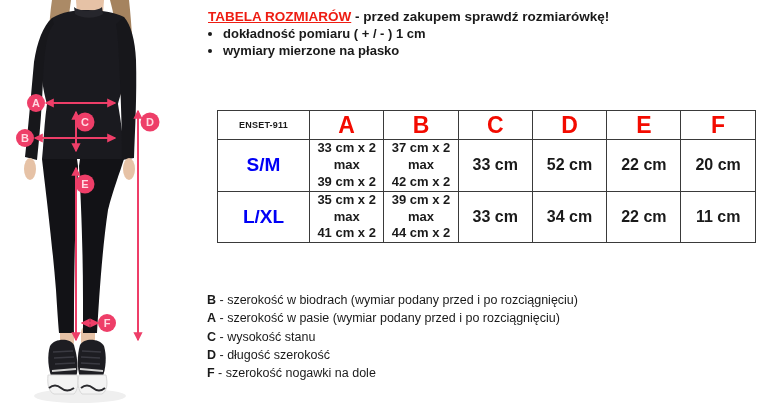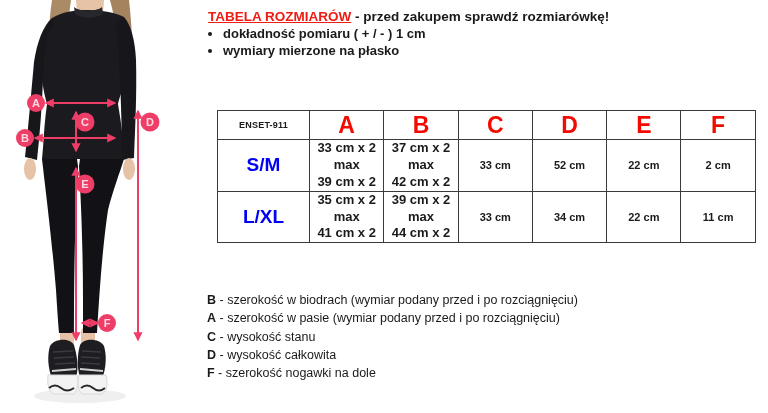--- a/index.html
+++ b/index.html
@@ -14,21 +14,21 @@
     font-size:13px;font-weight:bold;}
   .notes li{line-height:16.5px;}
   table.size-table{position:absolute;left:217px;top:110px;border-collapse:collapse;
     table-layout:fixed;width:538px;}
   .size-table td{border:1px solid #3a3a3a;text-align:center;vertical-align:middle;padding:0;}
   .head-row{height:29px;margin-top:20px;}
   .data-row{height:40px;}
   .product-code{font-size:9px;font-weight:bold;letter-spacing:.2px;}
   .col-letter{font-size:23px;font-weight:bold;color:#f30b00;}
   .size-cell{font-size:19px;font-weight:bold;color:#0000f6;}
-  .val{font-size:11px;font-weight:bold;}
+  .val{font-size:16px;font-weight:bold;}
   .val.multi{font-size:13px;line-height:1.3;white-space:pre-line;}
   .legend{position:absolute;left:207px;top:291px;font-size:12.5px;line-height:18.3px;}
   .legend b{font-weight:bold;}
   svg text.badge{font-family:"Liberation Sans",sans-serif;font-weight:bold;font-size:11px;}
 </style>
 </head>
 <body>
 
 <div class="figure-wrap">
   <svg width="200" height="413" viewBox="0 0 200 413">
@@ -136,21 +136,21 @@
       <td class="size-cell">S/M</td>
       <td class="val multi">33 cm x 2
 max
 39 cm x 2</td>
       <td class="val multi">37 cm x 2
 max
 42 cm x 2</td>
       <td class="val">33 cm</td>
       <td class="val">52 cm</td>
       <td class="val">22 cm</td>
-      <td class="val">2 cm</td>
+      <td class="val">20 cm</td>
     </tr>
     <tr class="data-row">
       <td class="size-cell">L/XL</td>
       <td class="val multi">35 cm x 2
 max
 41 cm x 2</td>
       <td class="val multi">39 cm x 2
 max
 44 cm x 2</td>
       <td class="val">33 cm</td>
@@ -158,15 +158,15 @@
       <td class="val">22 cm</td>
       <td class="val">11 cm</td>
     </tr>
   </tbody>
 </table>
 
 <div class="legend">
   <div><b>B</b><span> - </span><span>szerokość w biodrach (wymiar podany przed i po rozciągnięciu)</span></div>
   <div><b>A</b><span> - </span><span>szerokość w pasie (wymiar podany przed i po rozciągnięciu)</span></div>
   <div><b>C</b><span> - </span><span>wysokość stanu</span></div>
-  <div><b>D</b><span> - </span><span>wysokość całkowita</span></div>
+  <div><b>D</b><span> - </span><span>długość szerokość</span></div>
   <div><b>F</b><span> - </span><span>szerokość nogawki na dole</span></div>
 </div>
 
 </body></html>

